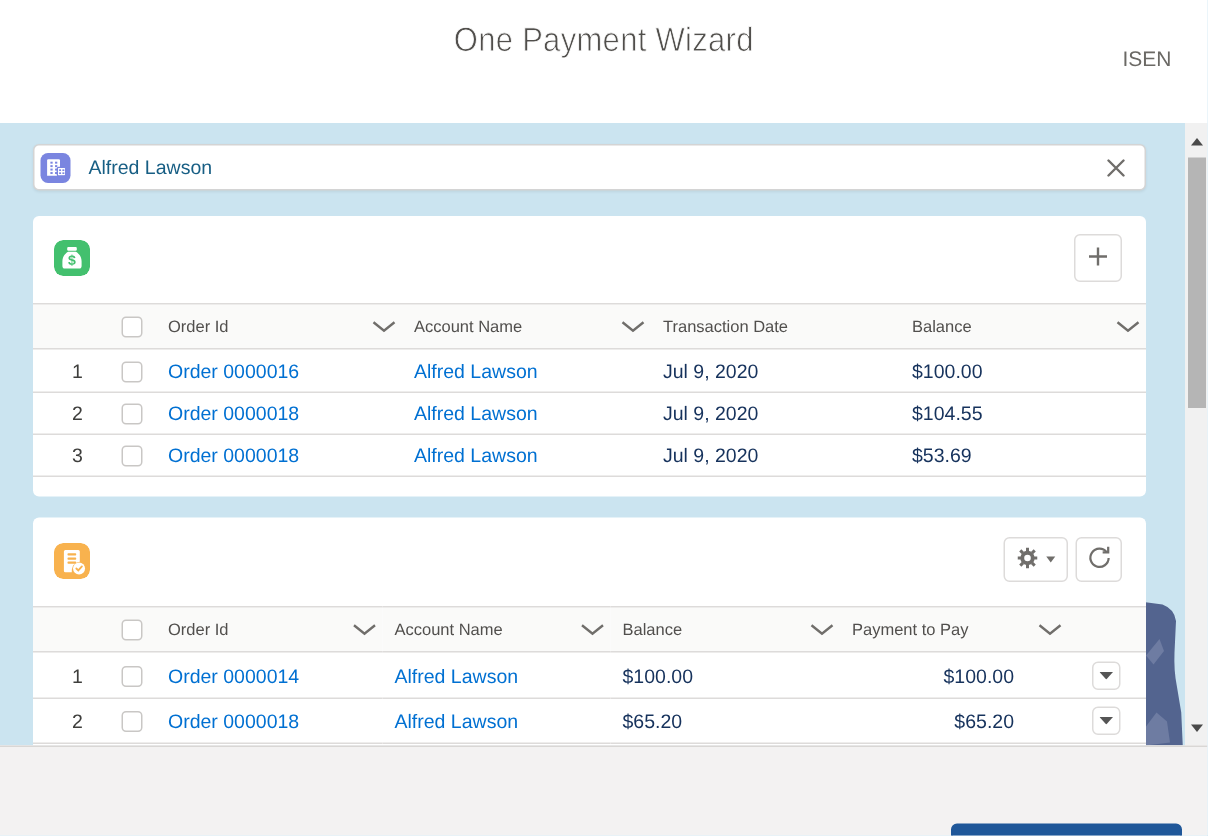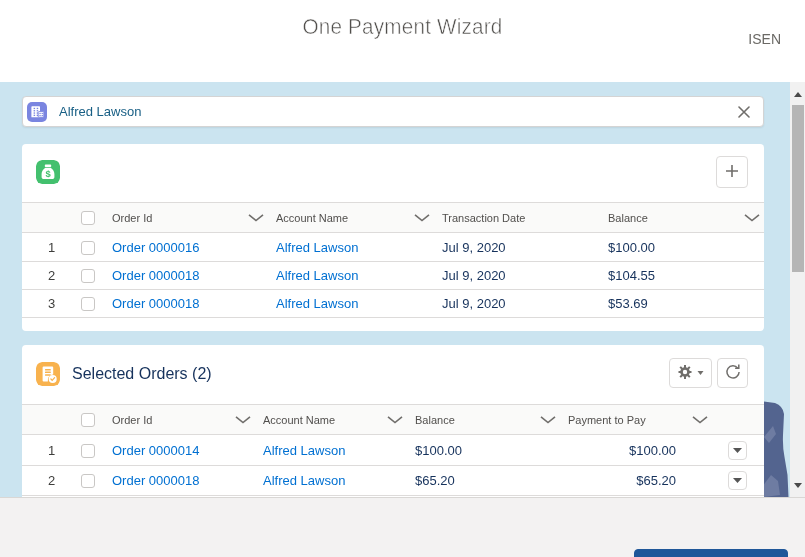--- a/index.html
+++ b/index.html
@@ -201,21 +201,20 @@
     <rect width="24" height="24" rx="6" fill="#f8b24e"></rect>
     <path d="M7.6 4.6 h8.6 a1 1 0 0 1 1 1 v6.9 a5.6 5.6 0 0 0 -5.3 5.1 l-0.05 1.9 h-4.25 a1 1 0 0 1 -1 -1 v-12.9 a1 1 0 0 1 1 -1 z" fill="#fff"></path>
     <g fill="#f8b24e">
       <rect x="9" y="6.9" width="5.8" height="1.5" rx="0.5"></rect>
       <rect x="9" y="9.6" width="5.8" height="1.5" rx="0.5"></rect>
       <rect x="9" y="12.3" width="5.8" height="1.5" rx="0.5"></rect>
     </g>
     <circle cx="16.7" cy="17" r="4" fill="#fff"></circle>
     <path d="M14.9 17 L16.2 18.3 L18.6 15.6" fill="none" stroke="#f8b24e" stroke-width="1.2" stroke-linecap="round"></path>
   </svg>
-  <div class="ctitle" style="position:absolute;top:20px;">Selected Orders (2)</div>
   <button class="btn-icon" style="right:52px; top:13px; width:43px; height:30px;">
     <svg width="26" height="14" viewBox="0 0 26 14">
       <g fill="#706e6b">
         <path d="M7 2.2 a4.8 4.8 0 0 1 4.8 4.8 a4.8 4.8 0 0 1 -9.6 0 a4.8 4.8 0 0 1 4.8 -4.8 z M7 4.8 a2.2 2.2 0 1 0 0 4.4 a2.2 2.2 0 0 0 0 -4.4 z"></path>
         <rect x="6" y="0" width="2" height="3"></rect>
           <rect x="6" y="11" width="2" height="3"></rect>
         <rect x="0.5" y="6" width="3" height="2"></rect>
           <rect x="10.5" y="6" width="3" height="2"></rect>
         <rect x="1.8" y="1.8" width="2.6" height="2" transform="rotate(45 3.1 2.8)"></rect>
         <rect x="9.6" y="1.8" width="2.6" height="2" transform="rotate(-45 10.9 2.8)"></rect>

